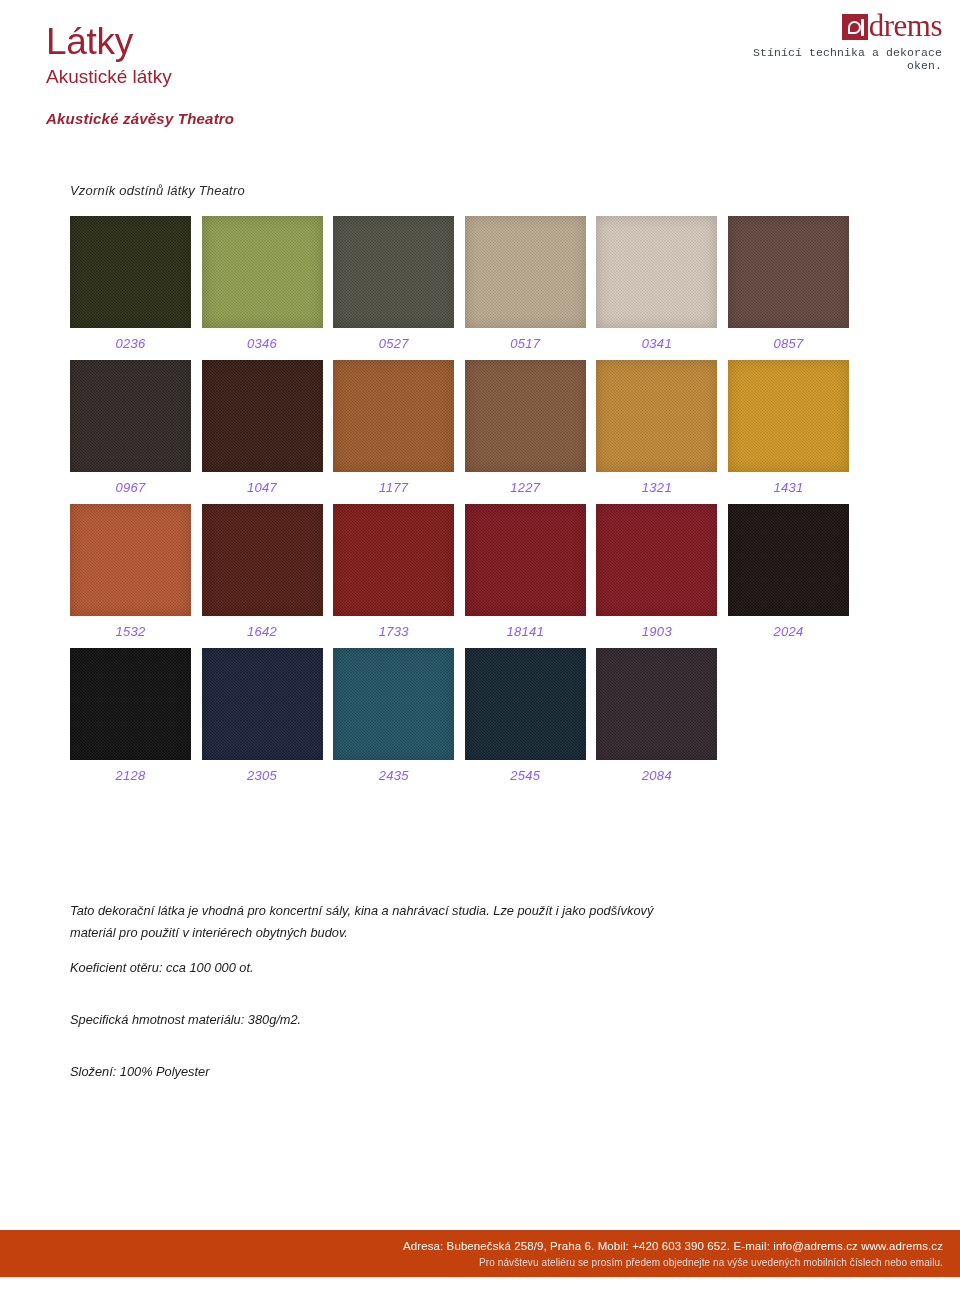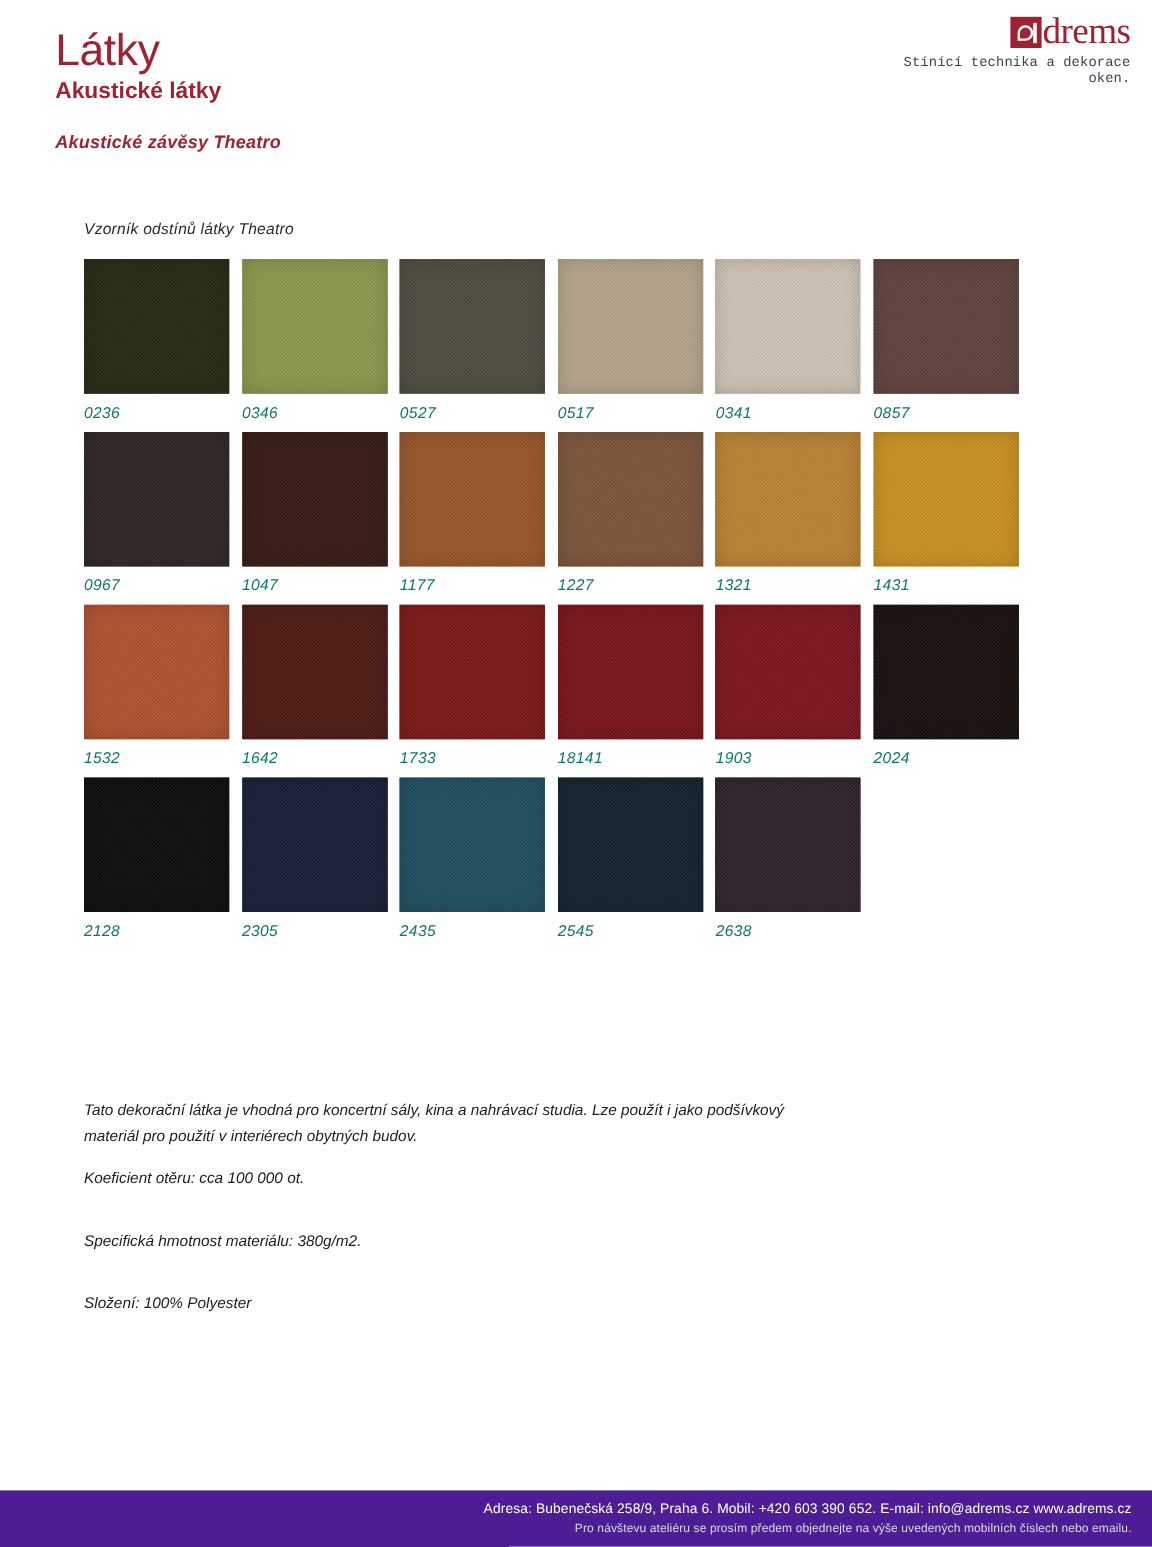--- a/index.html
+++ b/index.html
@@ -32,21 +32,21 @@
     font-size: 37px;
     line-height: 40px;
     color: #9e2231;
     font-weight: 400;
     letter-spacing: -0.3px;
   }
   .doc-subtitle {
     font-size: 19px;
     line-height: 26px;
     color: #9e2231;
-    font-weight: 700;
+    font-weight: 400;
     margin-top: 2px;
   }
   .doc-section {
     position: absolute;
     left: 46px;
     top: 110px;
     font-size: 15px;
     font-weight: bold;
     font-style: italic;
     color: #9e2231;
@@ -145,53 +145,53 @@
     width: 121px;
     height: 112px;
     background-repeat: repeat;
     background-size: 4px 4px;
     box-shadow: inset 0 0 14px rgba(0,0,0,0.18);
   }
   .swatch-label {
     height: 32px;
     line-height: 32px;
     width: 121px;
-    text-align: left;
+    text-align: center;
     font-size: 13px;
     font-style: italic;
-    color: #0f766e;
+    color: #8b5cf6;
     letter-spacing: 0.3px;
   }
   .swatch-cell.empty .swatch-chip,
   .swatch-cell.empty .swatch-label { visibility: hidden; }
 
   
   .description {
     position: absolute;
     left: 70px;
     top: 900px;
     width: 630px;
     font-size: 12.8px;
     font-style: italic;
     color: #1d1d1d;
     line-height: 22px;
   }
-  .desc-para { margin: 14px 0 0 0; }
+  .desc-para { margin: 0 0 0 0; }
   .desc-spec-1 { }
   .desc-spec-2 { margin-top: 30px; }
   .desc-spec-3 { margin-top: 30px; }
 
   
   .footer {
     position: absolute;
     left: 0;
-    bottom: 0;
+    bottom: 12px;
     width: 960px;
     height: 47px;
-    background: #4c1d95;
+    background: #c2410c;
   }
   .footer-line-1 {
     position: absolute;
     right: 17px;
     top: 10px;
     font-size: 11.5px;
     color: #ffffff;
     letter-spacing: 0.1px;
   }
   .footer-line-2 {
@@ -321,21 +321,21 @@
     <div class="swatch-cell">
       <div class="swatch-chip" style="background-color: rgb(27, 77, 94); background-image: repeating-linear-gradient(45deg, rgba(255, 255, 255, 0.055) 0px, rgba(255, 255, 255, 0.055) 1px, rgba(0, 0, 0, 0.055) 1px, rgba(0, 0, 0, 0.055) 2px), repeating-linear-gradient(-45deg, rgba(255, 255, 255, 0.04) 0px, rgba(255, 255, 255, 0.04) 1px, rgba(0, 0, 0, 0.05) 1px, rgba(0, 0, 0, 0.05) 2px), linear-gradient(rgb(27, 77, 94), rgb(27, 77, 94)); background-size: 3px 3px, 3px 3px, 100% 100%;"></div>
       <div class="swatch-label">2435</div>
     </div>
     <div class="swatch-cell">
       <div class="swatch-chip" style="background-color: rgb(14, 31, 44); background-image: repeating-linear-gradient(45deg, rgba(255, 255, 255, 0.055) 0px, rgba(255, 255, 255, 0.055) 1px, rgba(0, 0, 0, 0.055) 1px, rgba(0, 0, 0, 0.055) 2px), repeating-linear-gradient(-45deg, rgba(255, 255, 255, 0.04) 0px, rgba(255, 255, 255, 0.04) 1px, rgba(0, 0, 0, 0.05) 1px, rgba(0, 0, 0, 0.05) 2px), linear-gradient(rgb(14, 31, 44), rgb(14, 31, 44)); background-size: 3px 3px, 3px 3px, 100% 100%;"></div>
       <div class="swatch-label">2545</div>
     </div>
     <div class="swatch-cell">
       <div class="swatch-chip" style="background-color: rgb(43, 32, 40); background-image: repeating-linear-gradient(45deg, rgba(255, 255, 255, 0.055) 0px, rgba(255, 255, 255, 0.055) 1px, rgba(0, 0, 0, 0.055) 1px, rgba(0, 0, 0, 0.055) 2px), repeating-linear-gradient(-45deg, rgba(255, 255, 255, 0.04) 0px, rgba(255, 255, 255, 0.04) 1px, rgba(0, 0, 0, 0.05) 1px, rgba(0, 0, 0, 0.05) 2px), linear-gradient(rgb(43, 32, 40), rgb(43, 32, 40)); background-size: 3px 3px, 3px 3px, 100% 100%;"></div>
-      <div class="swatch-label">2638</div>
+      <div class="swatch-label">2084</div>
     </div>
     <div class="swatch-cell empty">
       <div class="swatch-chip"></div>
       <div class="swatch-label"></div>
     </div>
   </div>
 
 </div>
 
 <div class="description">

